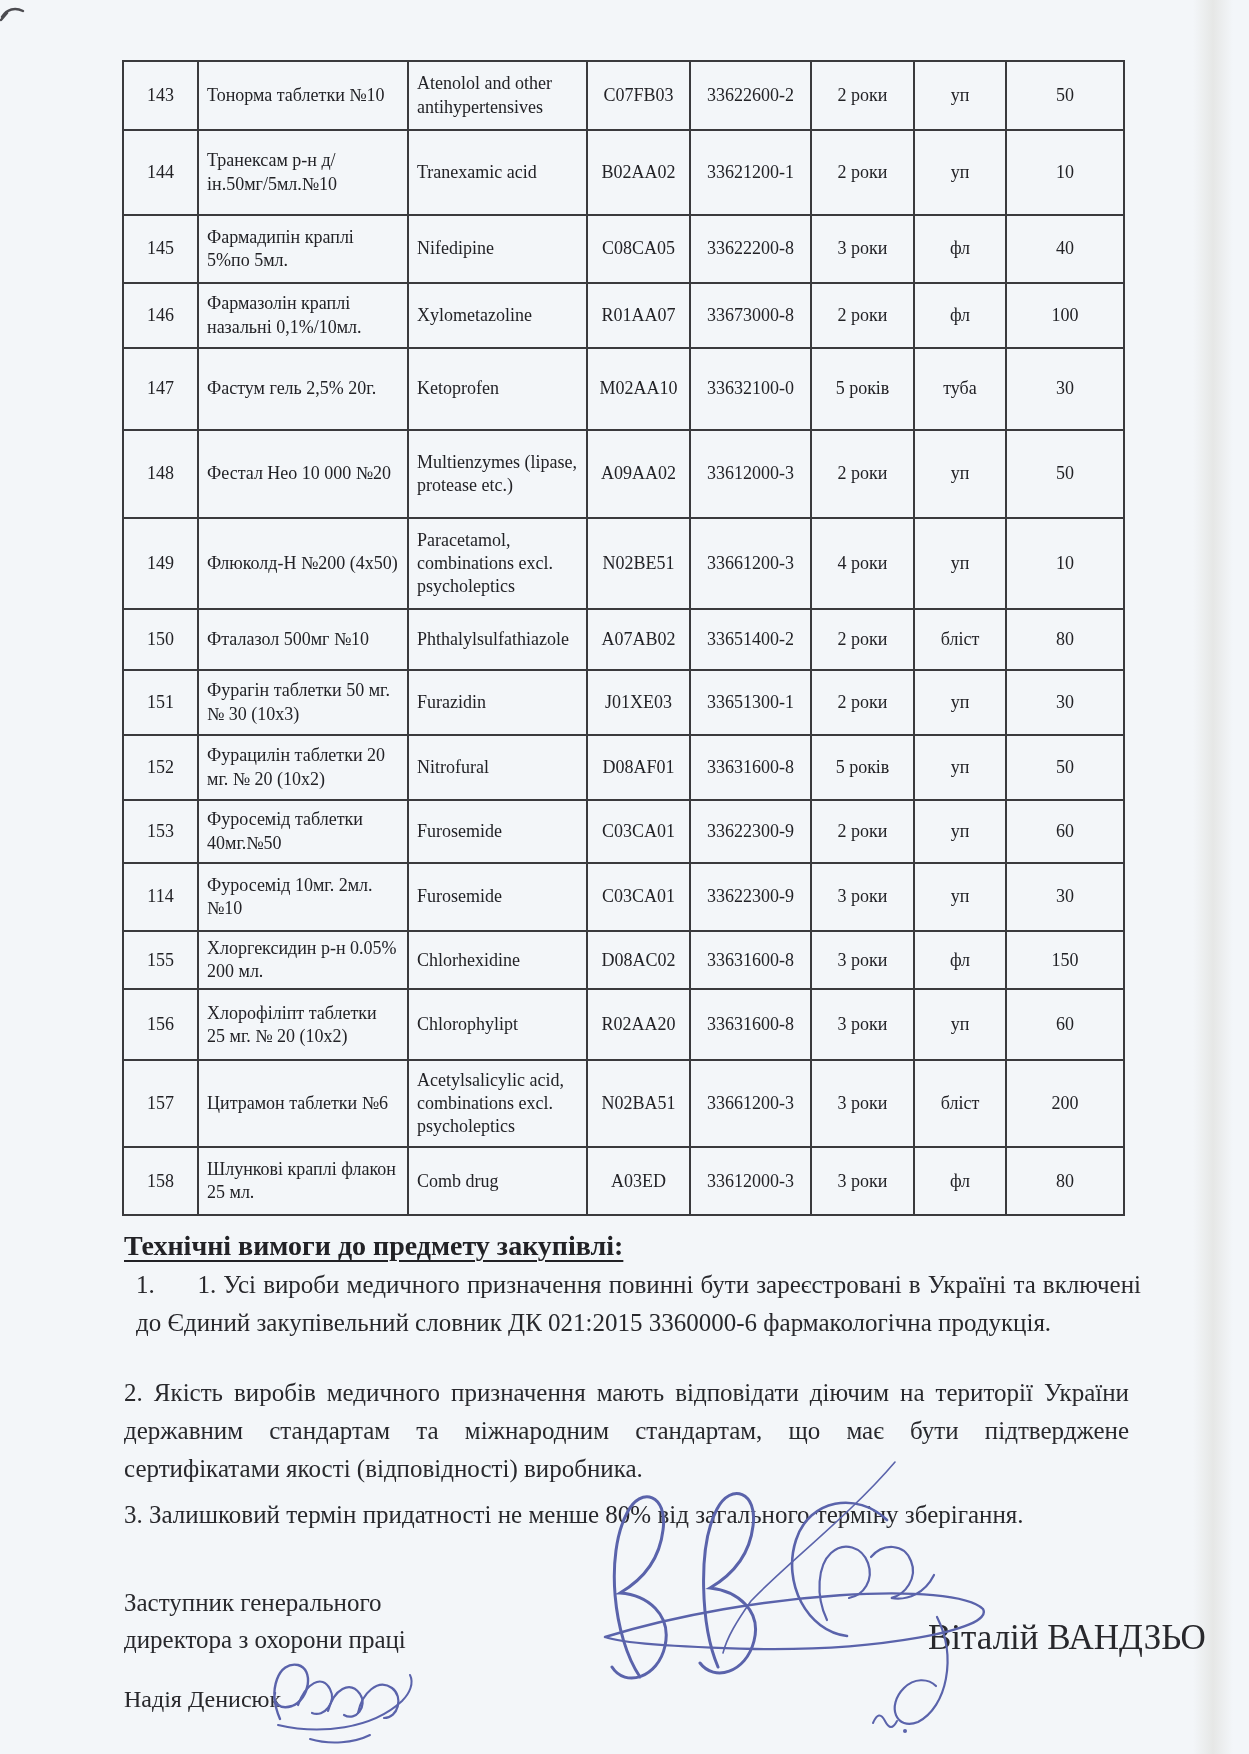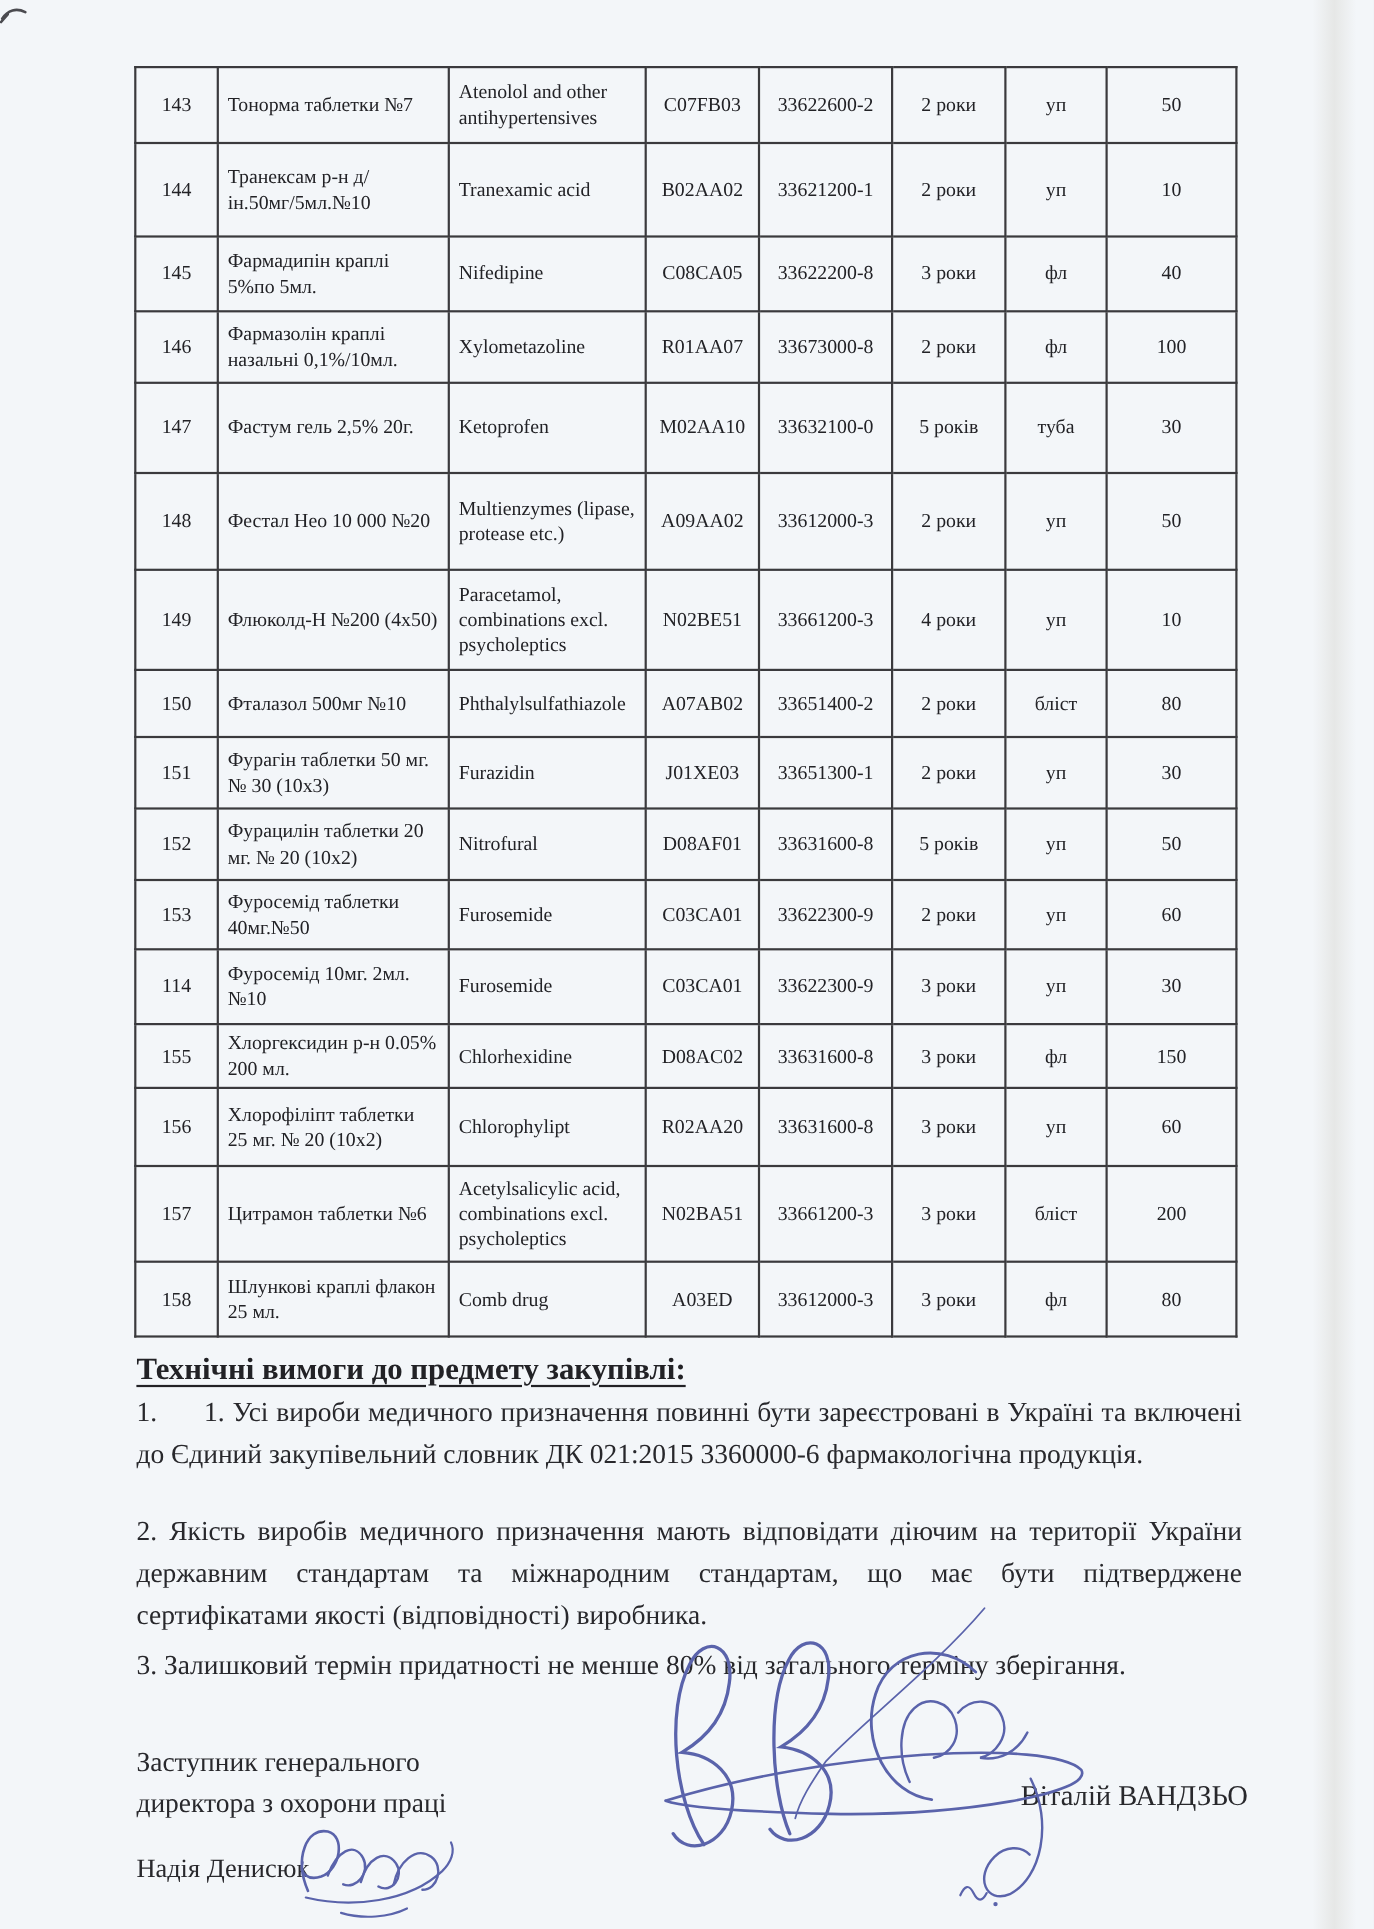--- a/index.html
+++ b/index.html
@@ -56,31 +56,31 @@
     text-decoration:underline;
     text-underline-offset:5px;
     text-decoration-thickness:2px;
     color:#222226;
   }
   .para{
     position:absolute;left:124px;width:1005px;margin:0;
     font-size:25px;line-height:38px;
     text-align:justify;color:#28282c;
   }
-  .p1{top:1266px;}
+  .p1{top:1266px;margin-left:12px;}
   .p2{top:1374px;}
   .p3{top:1496px;}
   
   .sig-title{
     position:absolute;left:124px;top:1584px;width:340px;
     font-size:25px;line-height:37px;color:#28282c;
   }
   .sig-name-right{
     position:absolute;left:928px;top:1618px;
-    font-size:26px;color:#28282c;white-space:nowrap;
+    font-size:35px;color:#28282c;white-space:nowrap;
   }
   .sig-name-bottom{
     position:absolute;left:124px;top:1686px;
     font-size:24px;color:#28282c;white-space:nowrap;
   }
   .sig-svg{position:absolute;pointer-events:none;}
   .sig-main{left:455px;top:1425px;}
   .sig-small{left:250px;top:1643px;}
   .ink{fill:none;stroke:#5a63ab;stroke-linecap:round;}
 </style>
@@ -102,21 +102,21 @@
         <col style="width:179px">
         <col style="width:103px">
       <col style="width:121px">
         <col style="width:103px">
         <col style="width:92px">
         <col style="width:118px">
     </colgroup>
     <tbody>
       <tr>
           <td class="c-num">143</td>
-          <td class="c-ua">Тонорма таблетки №7</td>
+          <td class="c-ua">Тонорма таблетки №10</td>
           <td class="c-en">Atenolol and other antihypertensives</td>
           <td class="c-atc">C07FB03</td>
           <td class="c-cpv">33622600-2</td>
           <td class="c-term">2 роки</td>
           <td class="c-unit">уп</td>
           <td class="c-qty">50</td>
         </tr>
         <tr>
           <td class="c-num">144</td>
           <td class="c-ua">Транексам р-н д/ін.50мг/5мл.№10</td>

